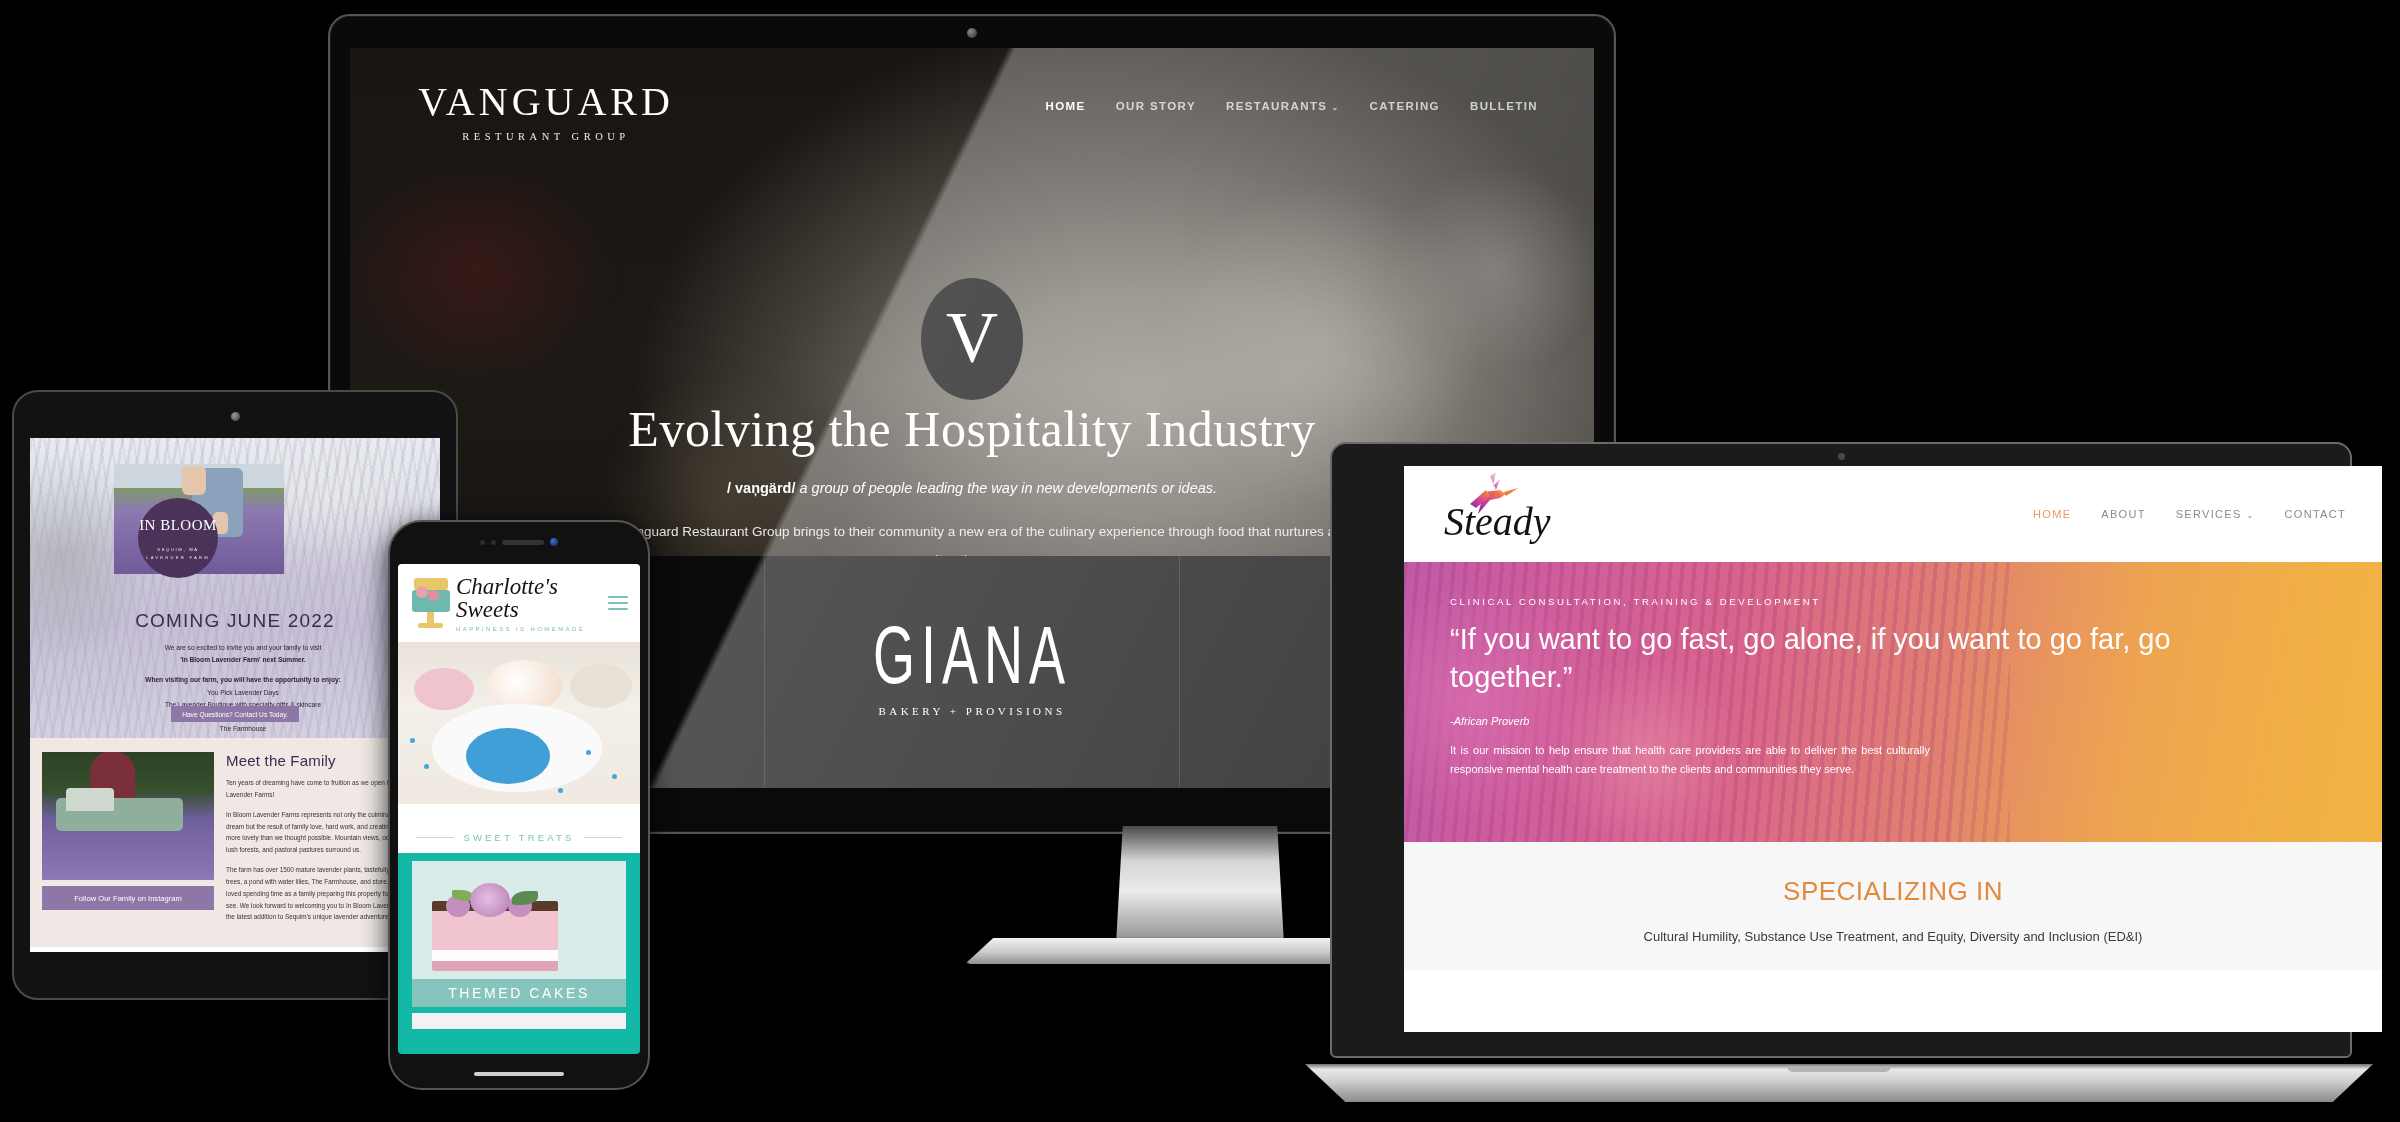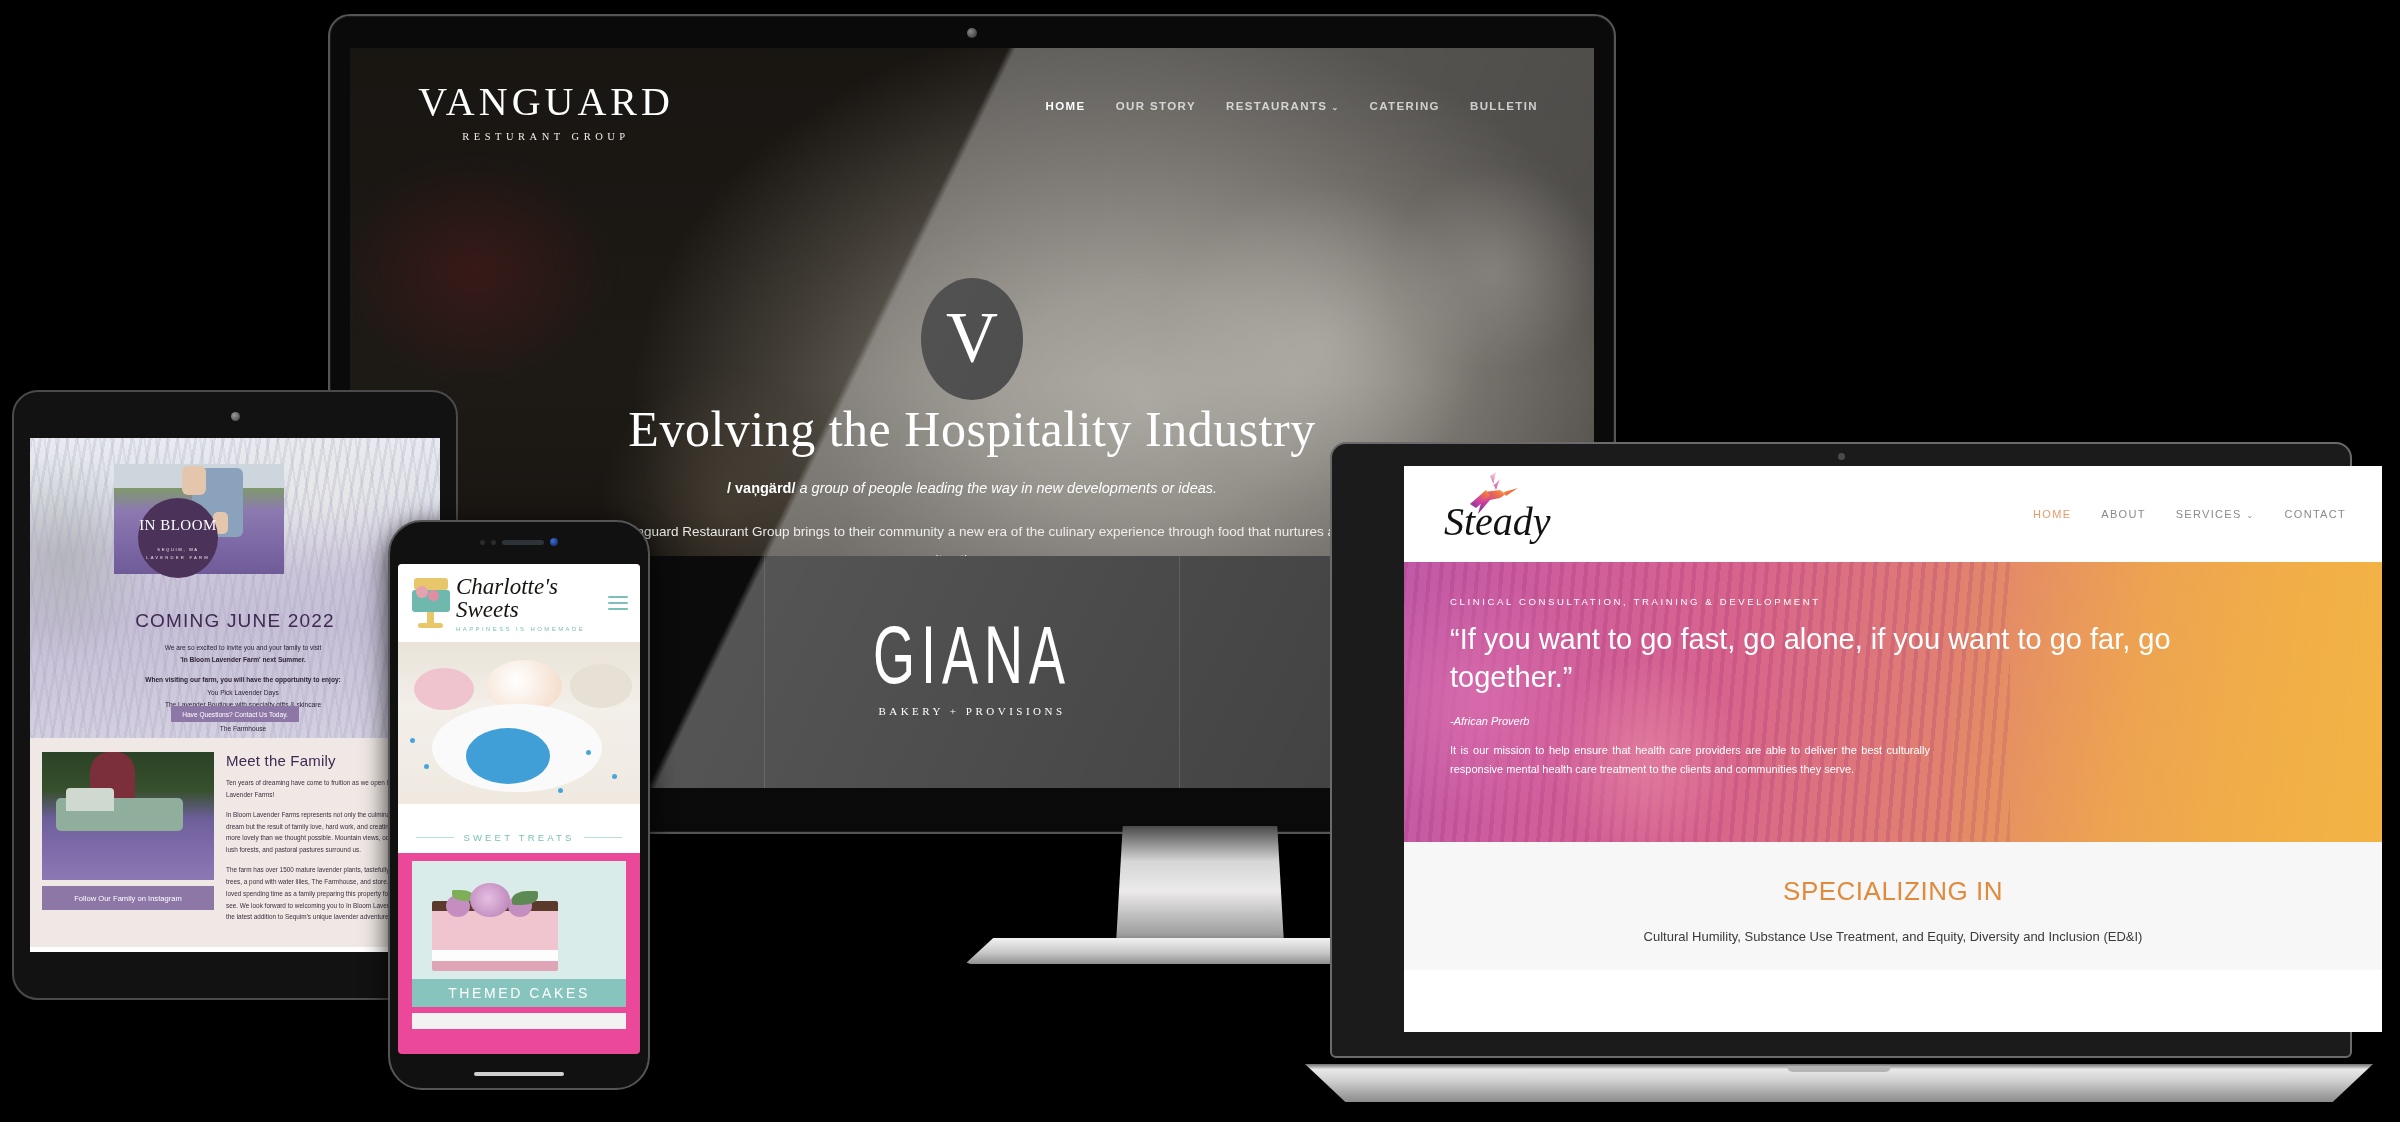--- a/index.html
+++ b/index.html
@@ -110,21 +110,21 @@
   .ib-fam h3{margin:0 0 8px 0;color:#3f2a52;font-size:15px;font-weight:400;letter-spacing:.2px;}
   .ib-fam p{margin:0 0 8px 0;color:#3a3040;font-size:6.4px;line-height:1.85;}
   .ib-insta{width:172px;height:24px;background:#8d77a6;color:#fff;font-size:7.6px;
     display:flex;align-items:center;justify-content:center;margin-top:6px;}
   .ib-foot{background:#fff;padding:14px 0 16px;display:flex;align-items:center;justify-content:center;gap:6px;}
 
   
   .phone{position:absolute;left:388px;top:520px;width:262px;height:570px;z-index:5;}
   .phone-frame{position:absolute;inset:0;border-radius:34px;background:#111;
     border:2px solid #555;box-shadow:0 6px 26px rgba(0,0,0,.8);}
-  .phone-screen{position:absolute;left:10px;top:44px;right:10px;bottom:36px;overflow:hidden;background:#ec4899;border-radius:4px;}
+  .phone-screen{position:absolute;left:10px;top:44px;right:10px;bottom:36px;overflow:hidden;background:#14b8a6;border-radius:4px;}
   .phone-notch{position:absolute;left:0;right:0;top:16px;height:12px;display:flex;align-items:center;justify-content:center;gap:6px;}
   .pn-dot{width:5px;height:5px;border-radius:50%;background:#2c2c2c;}
   .pn-bar{width:42px;height:5px;border-radius:3px;background:#2e3338;}
   .pn-cam{width:8px;height:8px;border-radius:50%;background:radial-gradient(circle at 35% 35%,#3b6fd8,#12204a);}
   .phone-home{position:absolute;left:50%;bottom:14px;margin-left:-45px;width:90px;height:4px;border-radius:3px;background:#cfcfcf;}
   .cs-head{height:78px;background:#fff;display:flex;align-items:center;padding:0 12px;position:relative;}
   .cs-cake{width:42px;height:54px;flex:none;position:relative;}
   .cs-cake .l1{position:absolute;left:4px;top:2px;width:34px;height:12px;background:#e8c76a;border-radius:3px;}
   .cs-cake .l2{position:absolute;left:2px;top:14px;width:38px;height:22px;background:#6fb8ad;border-radius:3px;}
   .cs-cake .st{position:absolute;left:17px;top:36px;width:7px;height:12px;background:#e8c76a;}

